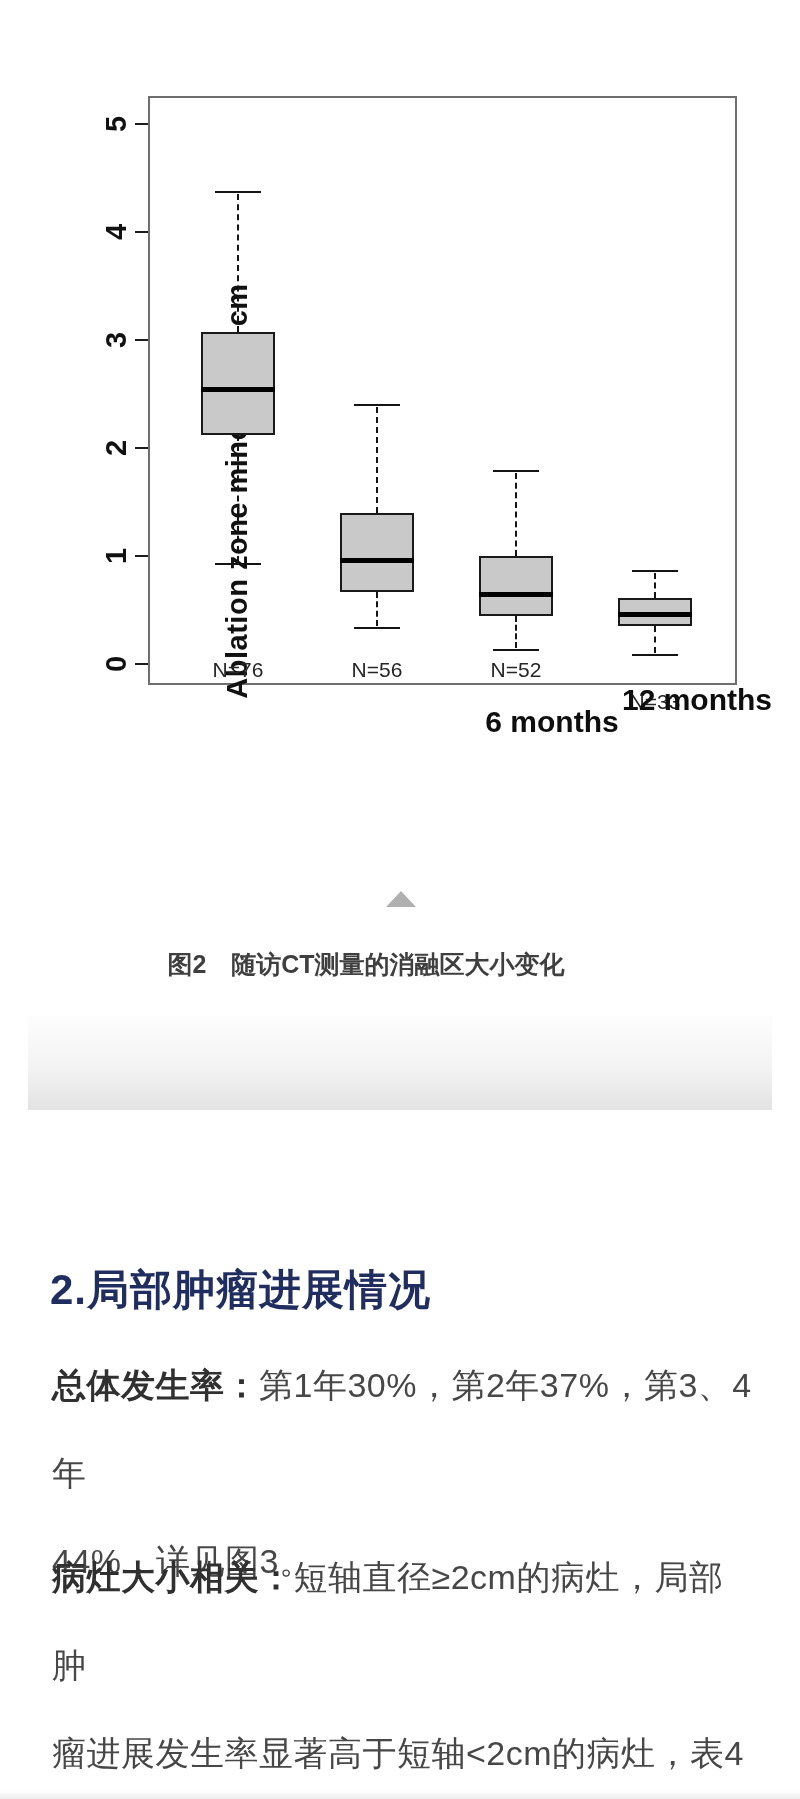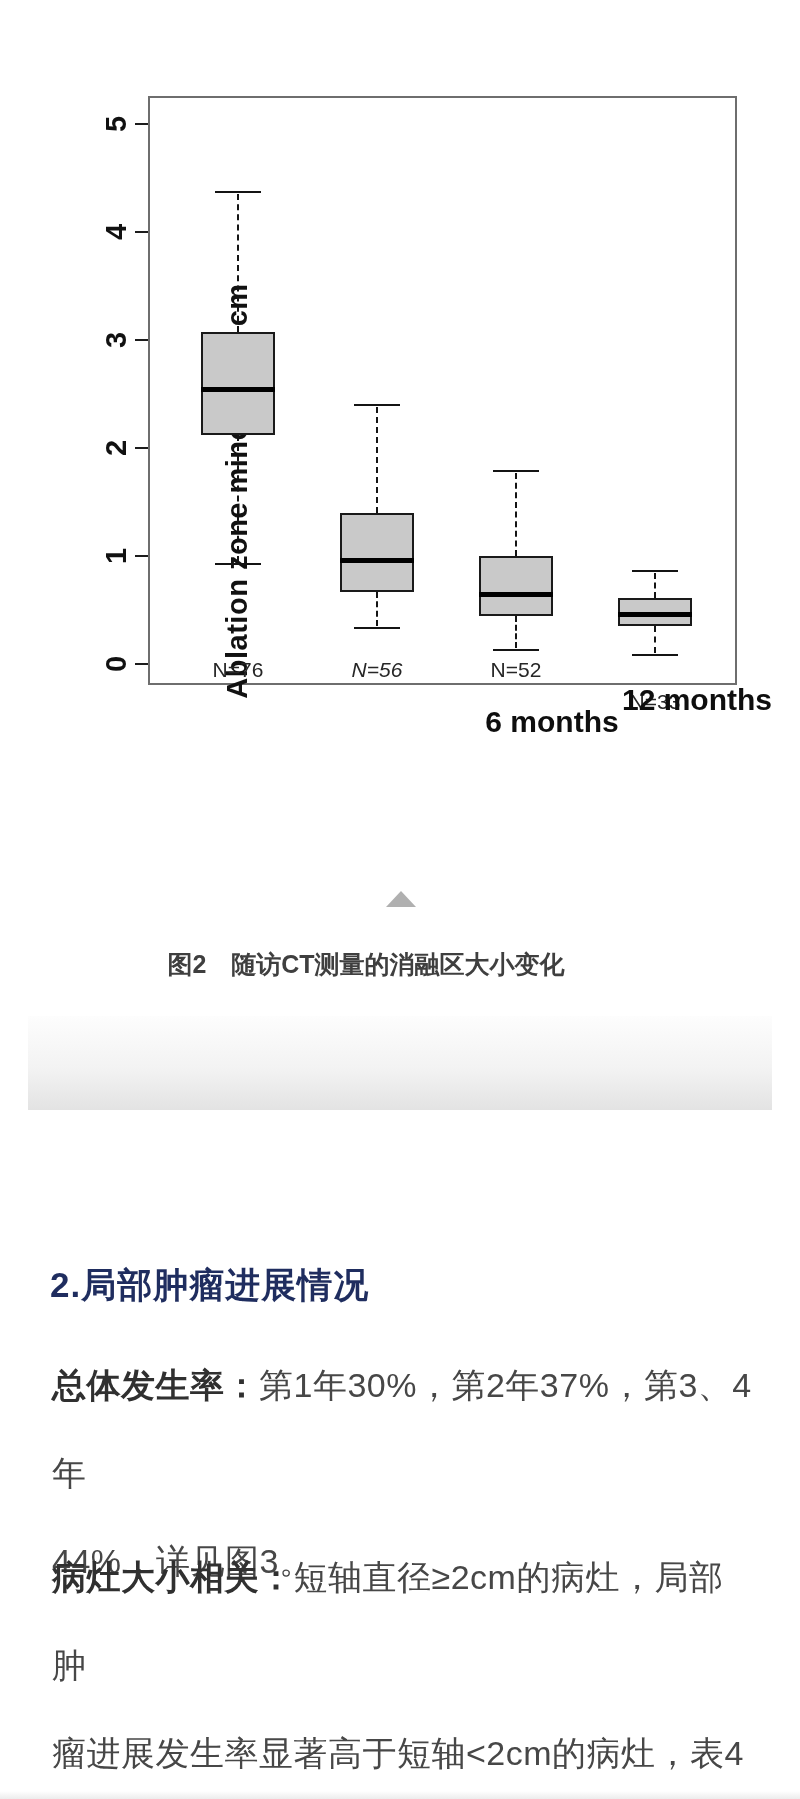--- a/index.html
+++ b/index.html
@@ -47,21 +47,21 @@
     position:absolute;left:28px;top:1016px;width:744px;height:94px;
     background:linear-gradient(to bottom,#fdfdfd 0%,#f3f3f3 55%,#e3e3e3 100%);
   }
   #bottom-band{
     position:absolute;left:0;top:1791px;width:800px;height:8px;
     background:linear-gradient(to bottom,#ffffff,#ececec);
   }
   
   #section-heading{
     position:absolute;left:50px;top:1262px;width:700px;
-    font-size:35px;font-weight:bold;color:#1f2d5f;letter-spacing:1px;
+    font-size:42px;font-weight:bold;color:#1f2d5f;letter-spacing:1px;
   }
   .para{
     position:absolute;left:52px;width:700px;
     font-size:34px;line-height:88px;color:#474747;letter-spacing:.5px;
   }
   #para-1{top:1341px;}
   #para-2{top:1533px;}
   .lead{font-weight:bold;color:#303030;}
 </style>
 </head>
@@ -92,21 +92,21 @@
       <div class="whisker-cap" style="left: 215px; top: 562.56px; width: 46px;"></div>
       <div class="iqr-box" style="left: 201px; top: 332.44px; width: 74px; height: 102.6px; background: rgb(201, 201, 201); border-color: rgb(26, 26, 26);"></div>
       <div class="median-line" style="left: 201px; top: 386.6px; width: 74px;"></div>
       <div class="n-label" style="left: 168px; top: 658px; text-align: center;">N=76</div>
       <div class="whisker-dash" style="left: 376px; top: 406.8px; height: 106px;"></div>
       <div class="whisker-dash" style="left: 376px; top: 591.64px; height: 34.72px;"></div>
       <div class="whisker-cap" style="left: 354px; top: 403.8px; width: 46px;"></div>
       <div class="whisker-cap" style="left: 354px; top: 627.36px; width: 46px;"></div>
       <div class="iqr-box" style="left: 340px; top: 512.8px; width: 74px; height: 78.84px; background: rgb(201, 201, 201); border-color: rgb(26, 26, 26);"></div>
       <div class="median-line" style="left: 340px; top: 558.32px; width: 74px;"></div>
-      <div class="n-label" style="left: 307px; top: 658px; font-style: italic;">N=56</div>
+      <div class="n-label" style="left: 307px; top: 658px;">N=56</div>
       <div class="whisker-dash" style="left: 515px; top: 472.68px; height: 83.32px;"></div>
       <div class="whisker-dash" style="left: 515px; top: 616.48px; height: 31.48px;"></div>
       <div class="whisker-cap" style="left: 493px; top: 469.68px; width: 46px;"></div>
       <div class="whisker-cap" style="left: 493px; top: 648.96px; width: 46px;"></div>
       <div class="iqr-box" style="left: 479px; top: 556px; width: 74px; height: 60.48px; background: rgb(201, 201, 201); border-color: rgb(26, 26, 26);"></div>
       <div class="median-line" style="left: 479px; top: 591.8px; width: 74px;"></div>
       <div class="n-label" style="left: 446px; top: 658px;">N=52</div>
       <div class="cat-label" style="left: 401px; top: 705px; margin-left: 36px;">6 months</div>
       <div class="whisker-dash" style="left: 654px; top: 573.12px; height: 25px;"></div>
       <div class="whisker-dash" style="left: 654px; top: 626.2px; height: 27.16px;"></div>

